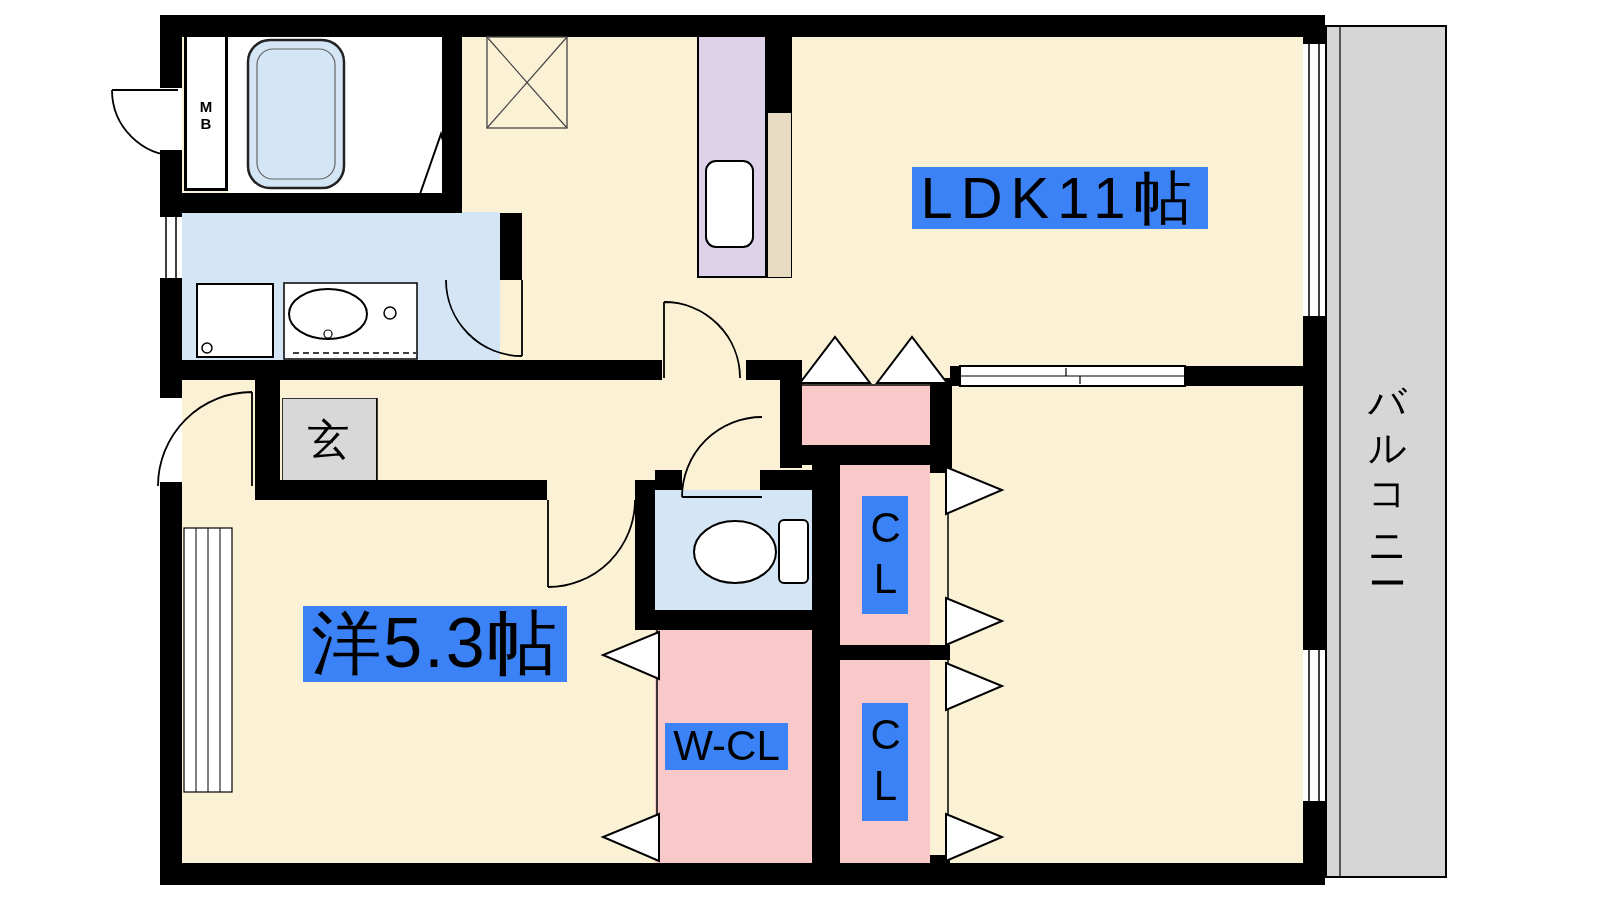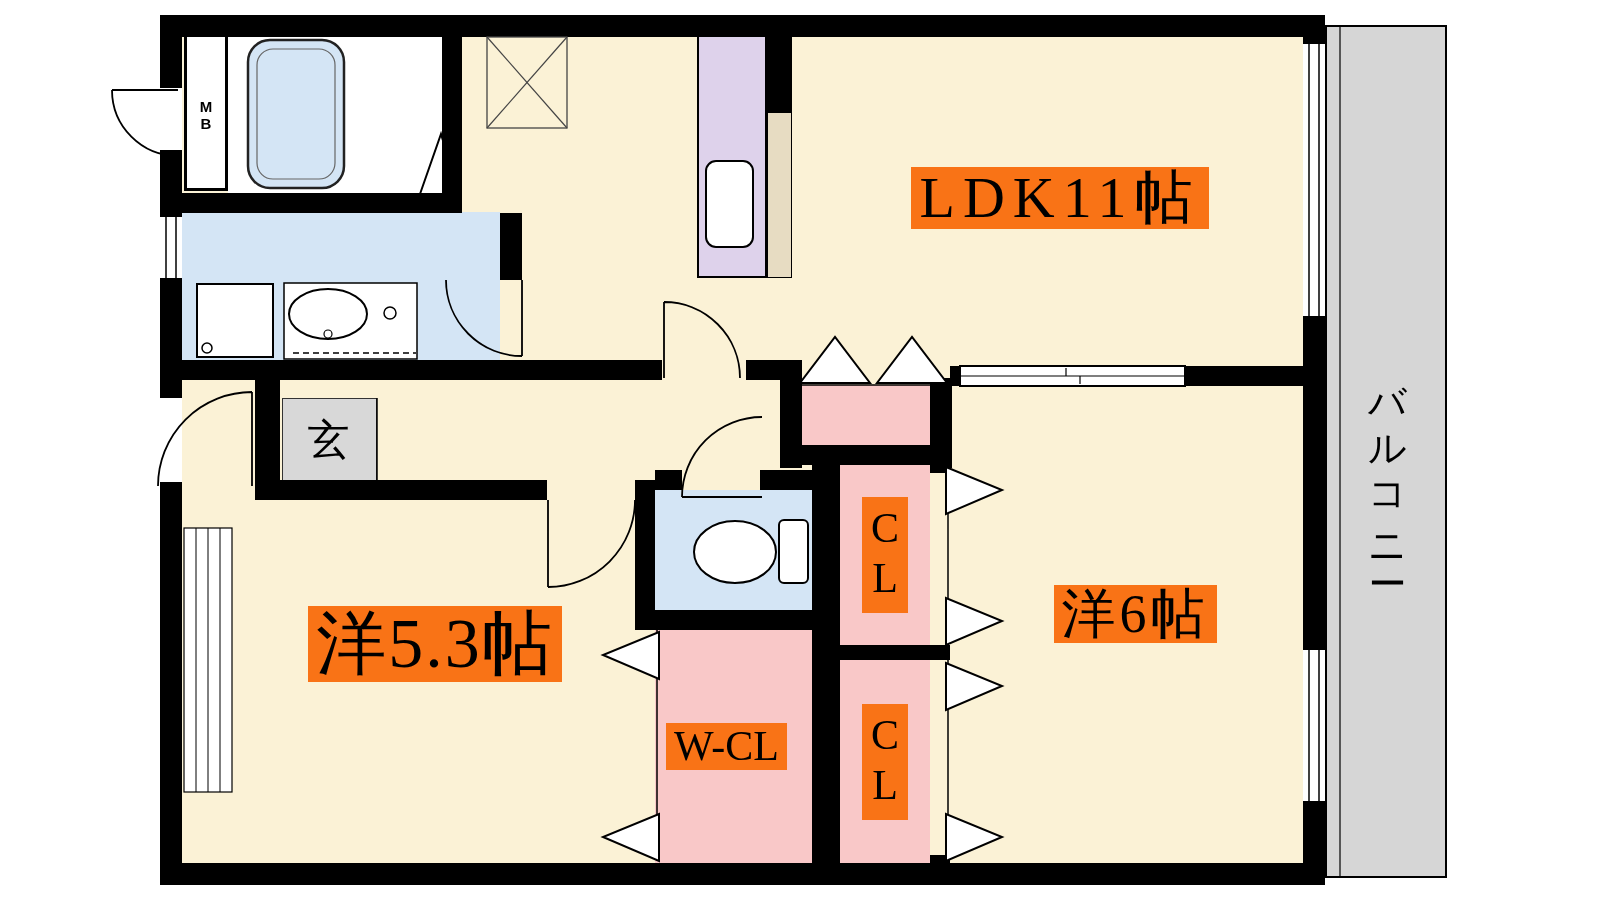--- a/index.html
+++ b/index.html
@@ -4,21 +4,21 @@
 <style>
   html,body{margin:0;padding:0;background:#fff;}
   .plan{position:relative;width:1600px;height:900px;background:#fff;overflow:hidden;
         font-family:"Liberation Sans","DejaVu Sans",sans-serif;color:#000;}
   .abs{position:absolute;}
   .room{z-index:1;}
   .w{background:var(--wall,#000);z-index:2;}
   svg.overlay{position:absolute;left:0;top:0;z-index:3;}
   .label{z-index:4;display:flex;align-items:center;justify-content:center;
          white-space:nowrap;font-weight:500;}
-  .lb{background:#f97316;padding:1px 8px;line-height:1.05;font-family:Liberation Serif, serif;}
+  .lb{background:#3b82f6;padding:1px 8px;line-height:1.05;}
   .nobg{background:transparent;padding:0;}
   .vert{writing-mode:vertical-rl;text-orientation:upright;}
   .vert.lb{padding:8px 1px;}
 </style>
 </head>
 <body>
 
 <div class="plan">
 
   <div class="abs room" style="left:182px;top:37px;width:1121px;height:826px;background:var(--floor,#FBF2D6)"></div>
@@ -167,20 +167,17 @@
   </div>
   <div class="abs label" style="left:840px;top:660px;width:90px;height:203px;font-size:42px;letter-spacing:4px">
     <span class="vert lb">CL</span>
   </div>
   <div class="abs label" style="left:655px;top:630px;width:143px;height:233px;font-size:42px">
     <span class="lb">W-CL</span>
   </div>
   <div class="abs label" style="left:270px;top:602px;width:330px;height:84px;font-size:70px;letter-spacing:2px">
     <span class="lb">洋5.3帖</span>
   </div>
-  <div class="abs label" style="left:985px;top:572px;width:300px;height:84px;font-size:54px;letter-spacing:4px">
-    <span class="lb">洋6帖</span>
-  </div>
   <div class="abs label" style="left:184px;top:80px;width:44px;height:70px;font-size:15px;font-weight:700">
     <span class="vert nobg">MB</span>
   </div>
 
 </div>
 
 </body></html>

